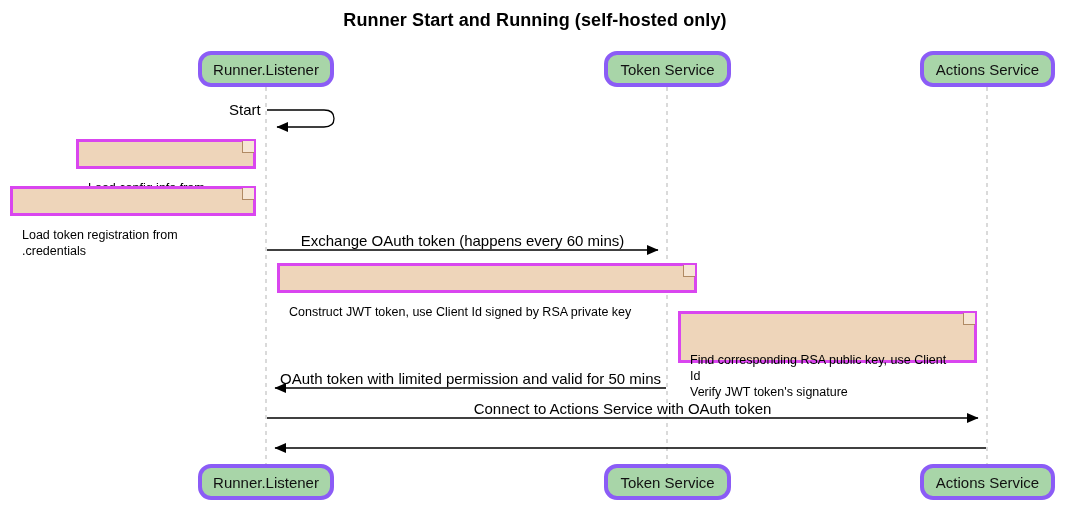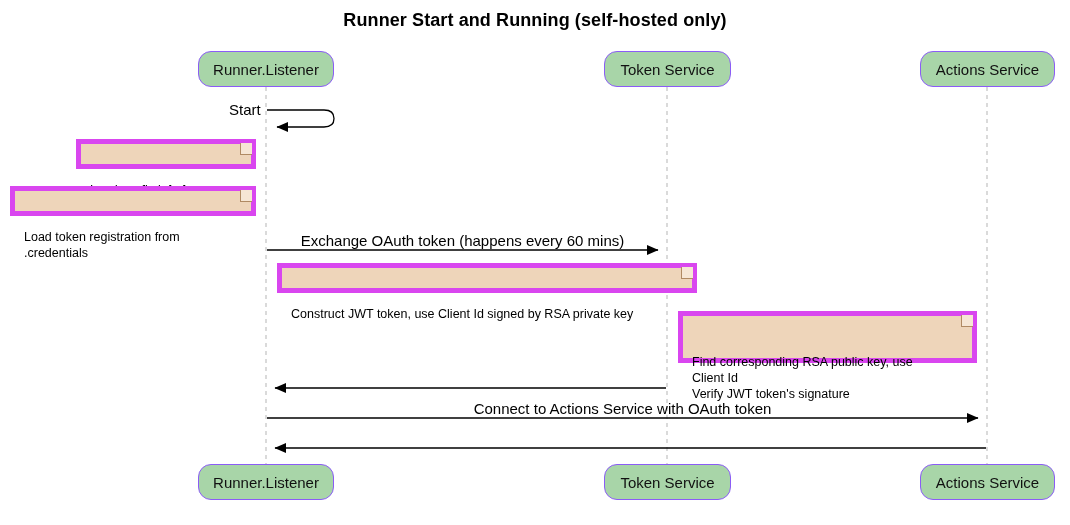--- a/index.html
+++ b/index.html
@@ -35,34 +35,34 @@
     text-align: center;
     font-size: 18px;
     font-weight: bold;
     letter-spacing: 0.1px;
     color: #000;
   }
   .participant {
     position: absolute;
     box-sizing: border-box;
     background: #a8d5a8;
-    border: 1px solid #8b5cf6;
+    border: 4px solid #8b5cf6;
     border-radius: 13px;
     display: flex;
     align-items: center;
     justify-content: center;
     font-size: 15px;
     color: #111;
     height: 36px;
   }
   .note {
     position: absolute;
     box-sizing: border-box;
     background: #eed5ba;
-    border: 5px solid #d946ef;
+    border: 3px solid #d946ef;
     font-size: 12.5px;
     color: #000;
     padding: 6px 24px 6px 9px;
     line-height: 16px;
     white-space: pre-line;
   }
   .note .fold {
     position: absolute;
     right: -1px;
     top: -1px;
@@ -163,17 +163,18 @@
   </div>
 
   <div class="note" style="left:678px; top:311px; width:299px; height:52px;">
     <span class="fold"></span>
     <span>Find corresponding RSA public key, use Client Id
 Verify JWT token's signature</span>
   </div>
 
   <div class="msg-label" style="left:267px; top:234px; width:391px; text-align:center;">Exchange OAuth token (happens every 60 mins)</div>
 
+  <div class="msg-label" style="left:275px; top:372px; width:391px; text-align:center;">OAuth token with limited permission and valid for 50 mins</div>
 
   <div class="msg-label" style="left:267px; top:402px; width:711px; text-align:center;">Connect to Actions Service with OAuth token</div>
 
 
 </div>
 
 </body></html>

